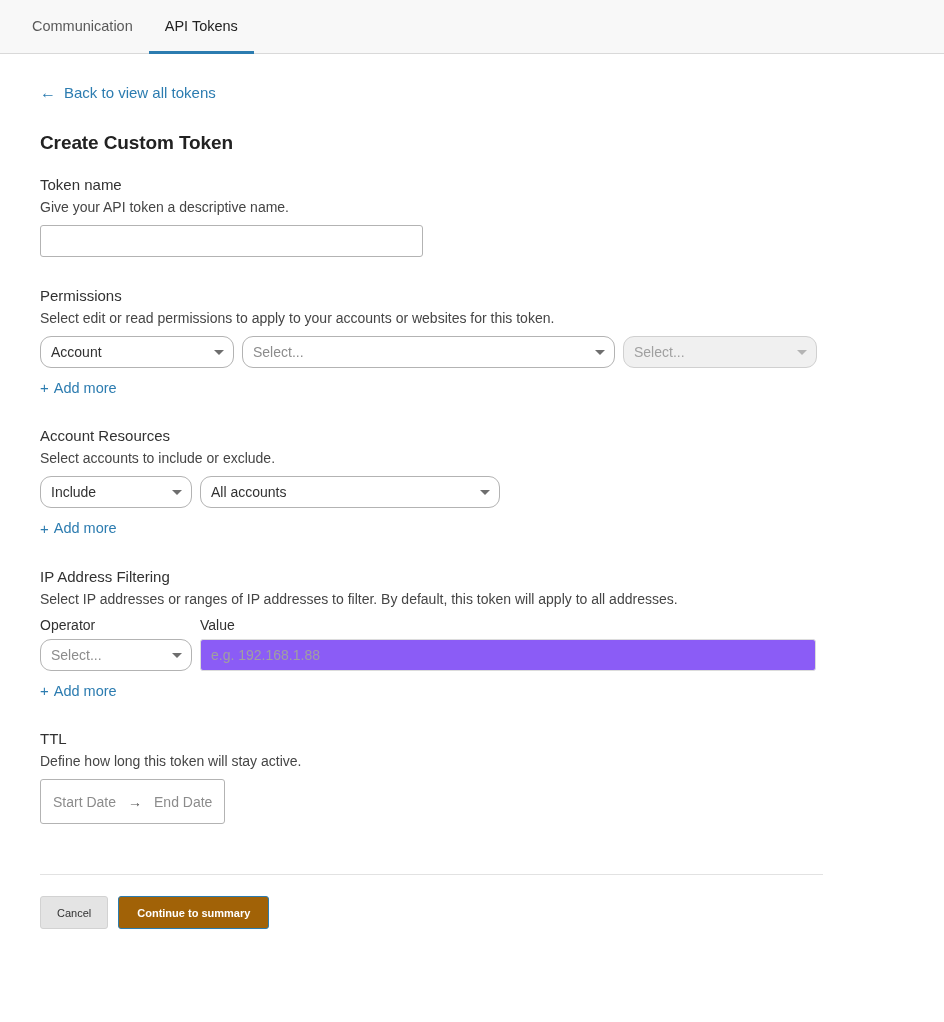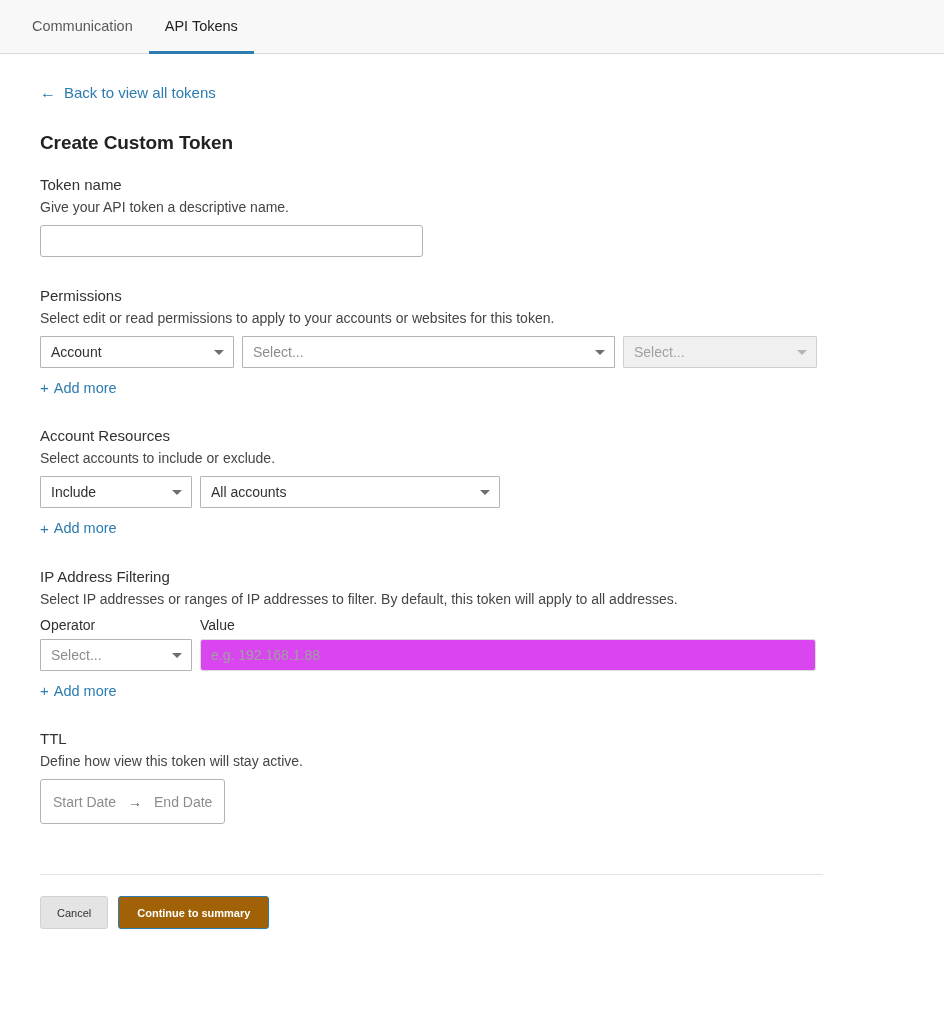--- a/index.html
+++ b/index.html
@@ -85,21 +85,21 @@
   }
   .text-input::placeholder { color: #a6a6a6; }
   #token-name-input { width: 383px; }
 
   .row { display: flex; align-items: center; gap: 8px; }
 
   .select {
     position: relative;
     height: 32px;
     border: 1px solid #b3b3b3;
-    border-radius: 1px;
+    border-radius: 11px;
     background: #ffffff;
     display: flex;
     align-items: center;
     padding: 0 28px 0 10px;
     font-size: 14px;
     color: #313131;
     cursor: pointer;
     user-select: none;
   }
   .select.placeholder { color: #8c8c8c; }
@@ -126,21 +126,21 @@
   .w-scope    { width: 194px; }
   .w-include  { width: 152px; }
   .w-allacct  { width: 300px; }
   .w-operator { width: 152px; }
 
   .value-input {
     height: 32px;
     width: 616px;
     border: 1px solid #dcdcdc;
     border-radius: 3px;
-    background: #d946ef;
+    background: #8b5cf6;
     font-size: 14px;
     padding: 0 10px;
     color: #313131;
     outline: none;
     font-family: "Liberation Sans", sans-serif;
   }
   .value-input::placeholder { color: #a0a0a0; }
 
   .add-more {
     display: inline-flex;
@@ -299,21 +299,21 @@
       </div>
       <div class="add-more">
         <span class="plus">+</span>
         <span>Add more</span>
       </div>
     </div>
 
     
     <div class="section" style="margin-top:30px;">
       <div class="section-label">TTL</div>
-      <div class="section-desc">Define how view this token will stay active.</div>
+      <div class="section-desc">Define how long this token will stay active.</div>
       <div class="ttl-box">
         <span>Start Date</span>
         <span class="ttl-arrow">→</span>
         <span>End Date</span>
       </div>
     </div>
 
     
     <div class="divider"></div>
     <div class="footer">

